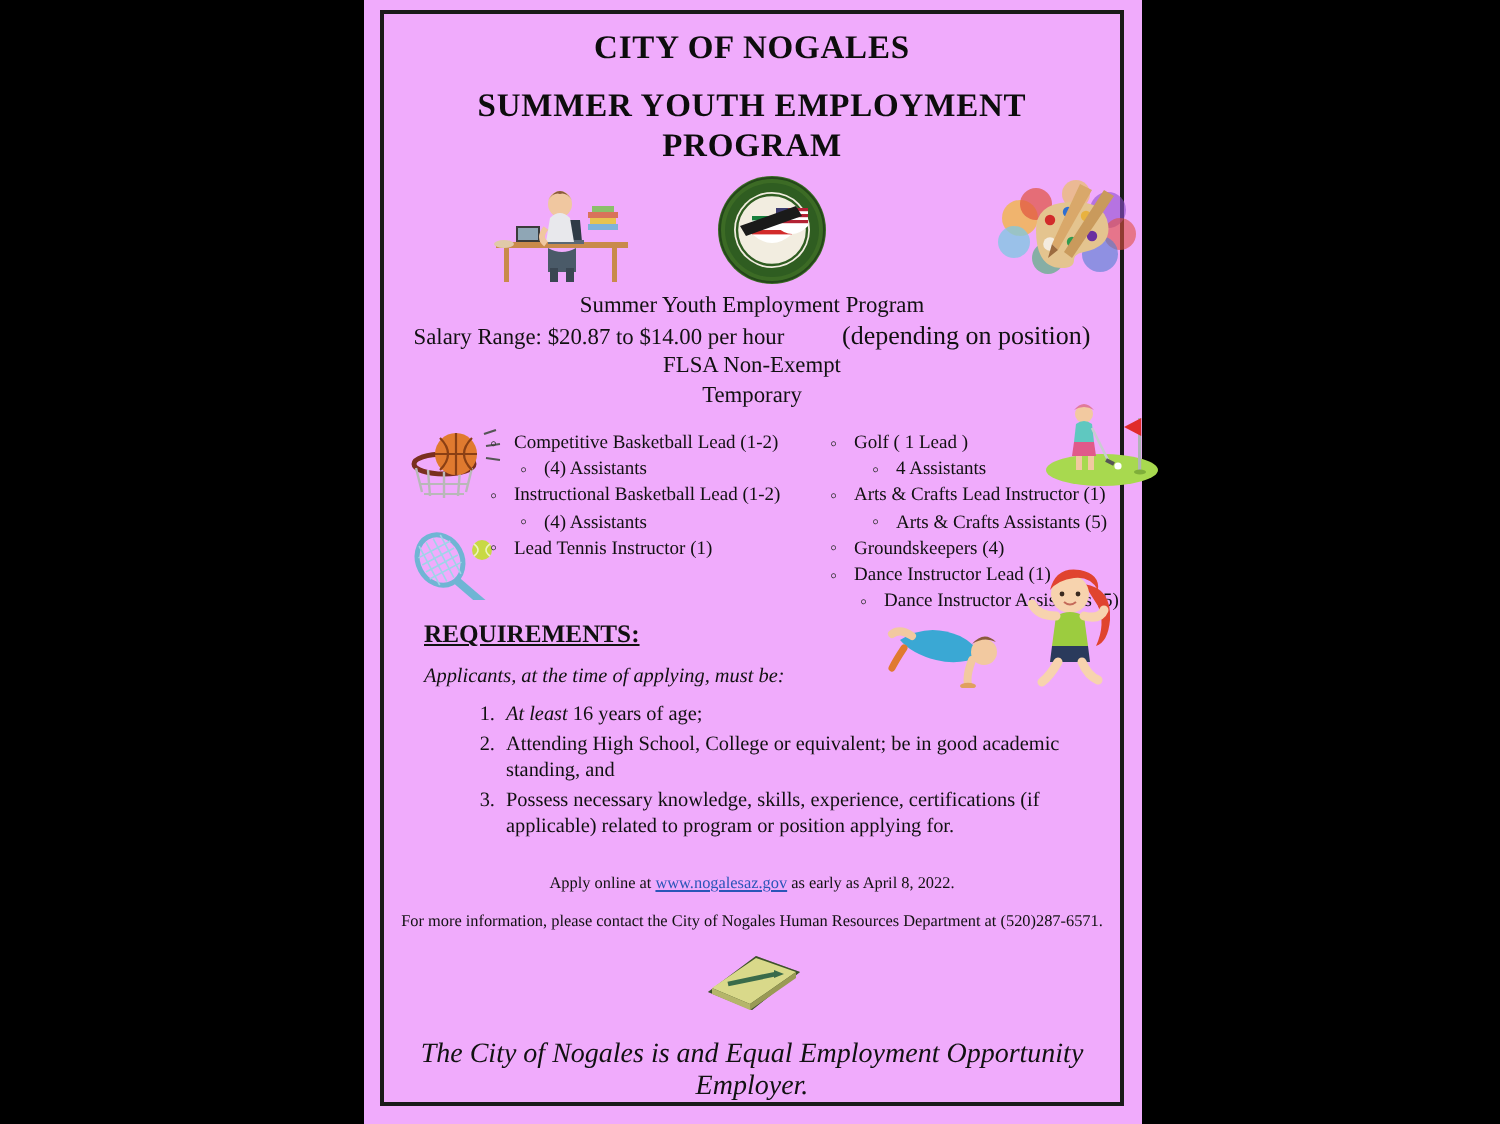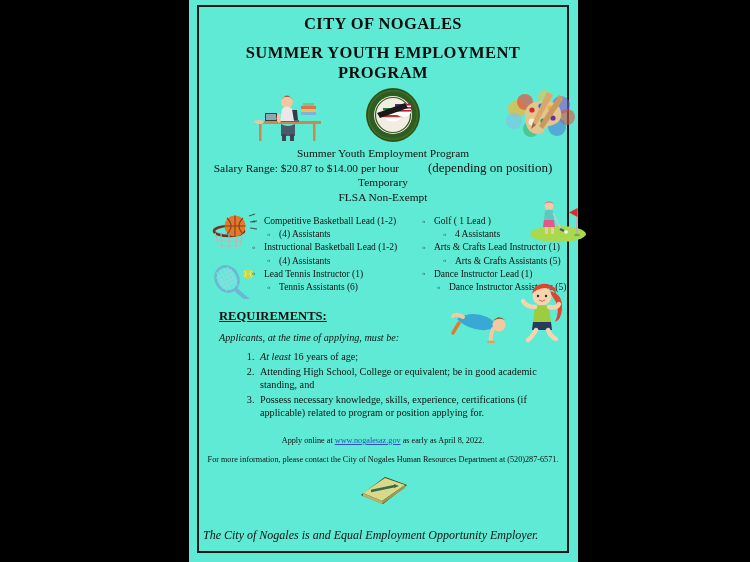--- a/index.html
+++ b/index.html
@@ -15,25 +15,25 @@
   }
   .stage {
     position: relative;
     width: 750px;
     height: 562px;
     background: #000000;
   }
   
   .page {
     position: absolute;
-    left: 189px;
+    left: 182px;
     top: 0px;
     width: 389px;
     height: 562px;
-    background: #5eead4;
+    background: #f0abfc;
     box-sizing: border-box;
   }
   .page-border {
     position: absolute;
     left: 8px;
     top: 5px;
     width: 372px;
     height: 548px;
     border: 2px solid #1a1a1a;
     box-sizing: border-box;
@@ -238,24 +238,25 @@
   }
   .book-art {
     position: absolute;
     left: 50%;
     top: 2px;
     margin-left: -28px;
     width: 56px;
     height: 40px;
   }
   .eeo {
-    font-size: 12px;
+    text-align: center;
+    font-size: 14px;
     font-style: italic;
     color: #111;
-    margin-top: 13px;
+    margin-top: 4px;
   }
 </style>
 </head>
 <body>
 
 <div class="stage">
   <div class="page">
     <div class="page-border"></div>
     <div class="content">
 
@@ -324,22 +325,22 @@
           <path d="M58 6 L63 9 L42 40 L38 37 Z" fill="#c99a5c"></path>
         </svg>
       </div>
 
       <div class="salary-block">
         <div>Summer Youth Employment Program</div>
         <div>
           <span>Salary Range: $20.87 to $14.00 per hour</span>
           <span class="small-ital">(depending on position)</span>
         </div>
+        <div>FLSA Non-Exempt</div>
         <div>Temporary</div>
-        <div>FLSA Non-Exempt</div>
       </div>
 
 
       <div class="jobs">
 
         <svg class="hoop-art" viewBox="0 0 58 88">
           <ellipse cx="24" cy="20" rx="15" ry="5" fill="none" stroke="#7a2f1f" stroke-width="2.5"></ellipse>
           <path d="M10 22 L13 34 M16 23 L17 36 M24 24 L24 37 M32 23 L31 36 M38 22 L35 34" stroke="#b8b8b8" stroke-width="1.2" fill="none"></path>
           <path d="M12 30 L36 30 M14 35 L34 35" stroke="#b8b8b8" stroke-width="1" fill="none"></path>
           <circle cx="30" cy="15" r="10.5" fill="#e07a2f"></circle>
@@ -371,28 +372,28 @@
           <path d="M52.6 10 L52.6 19 L44 14.5 Z" fill="#e02b2b"></path>
           <ellipse cx="52" cy="37" rx="3" ry="1.2" fill="#7fae3a"></ellipse>
         </svg>
 
         <div class="col col-left">
           <div class="job-line">Competitive Basketball Lead (1-2)</div>
           <div class="job-line sub">(4) Assistants</div>
           <div class="job-line">Instructional Basketball Lead (1-2)</div>
           <div class="job-line sub">(4) Assistants</div>
           <div class="job-line">Lead Tennis Instructor (1)</div>
-          <div class="job-line sub">Tennis Assistants (6)</div>
         </div>
 
         <div class="col col-right">
           <div class="job-line">Golf ( 1 Lead )</div>
           <div class="job-line sub2">4 Assistants</div>
           <div class="job-line">Arts &amp; Crafts Lead Instructor (1)</div>
           <div class="job-line sub2">Arts &amp; Crafts Assistants (5)</div>
+          <div class="job-line">Groundskeepers (4)</div>
           <div class="job-line">Dance Instructor Lead (1)</div>
           <div class="job-line sub">Dance Instructor Assistants (5)</div>
         </div>
       </div>
 
       <div class="req-wrap">
 
         <svg class="yoga-art" viewBox="0 0 70 40">
           <path d="M8 16 q14 -9 30 -2 q8 4 10 10 q-10 5 -22 2 q-12 -3 -18 -10 Z" fill="#3aa8d4"></path>
           <circle cx="50" cy="22" r="6.5" fill="#f2c9a0"></circle>

